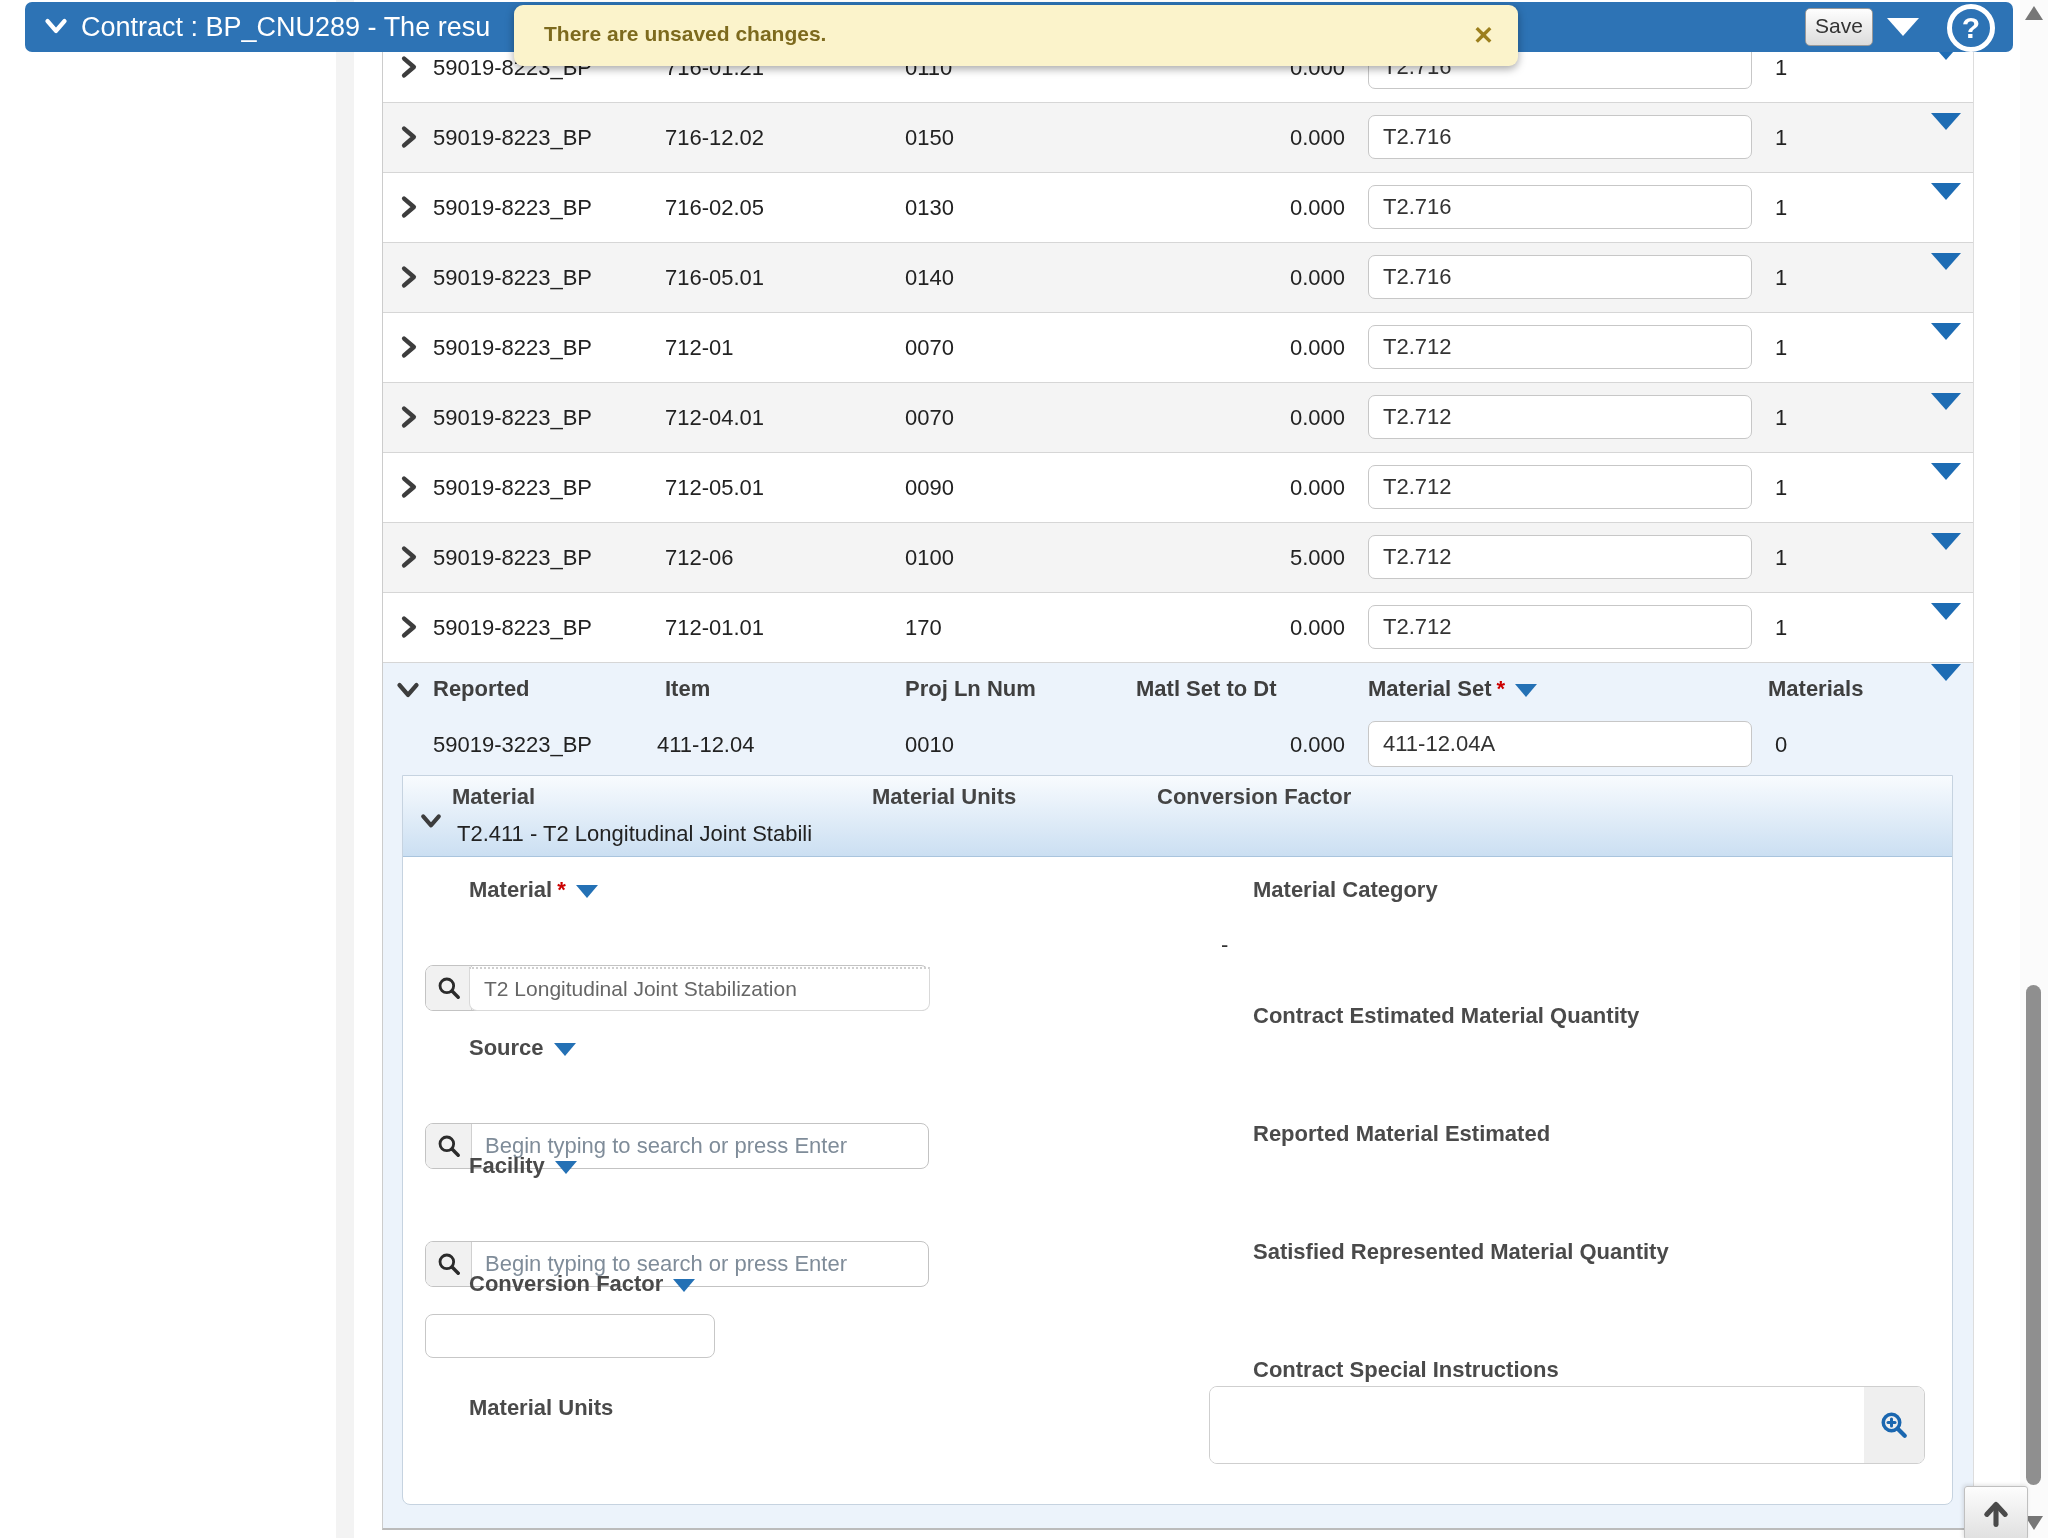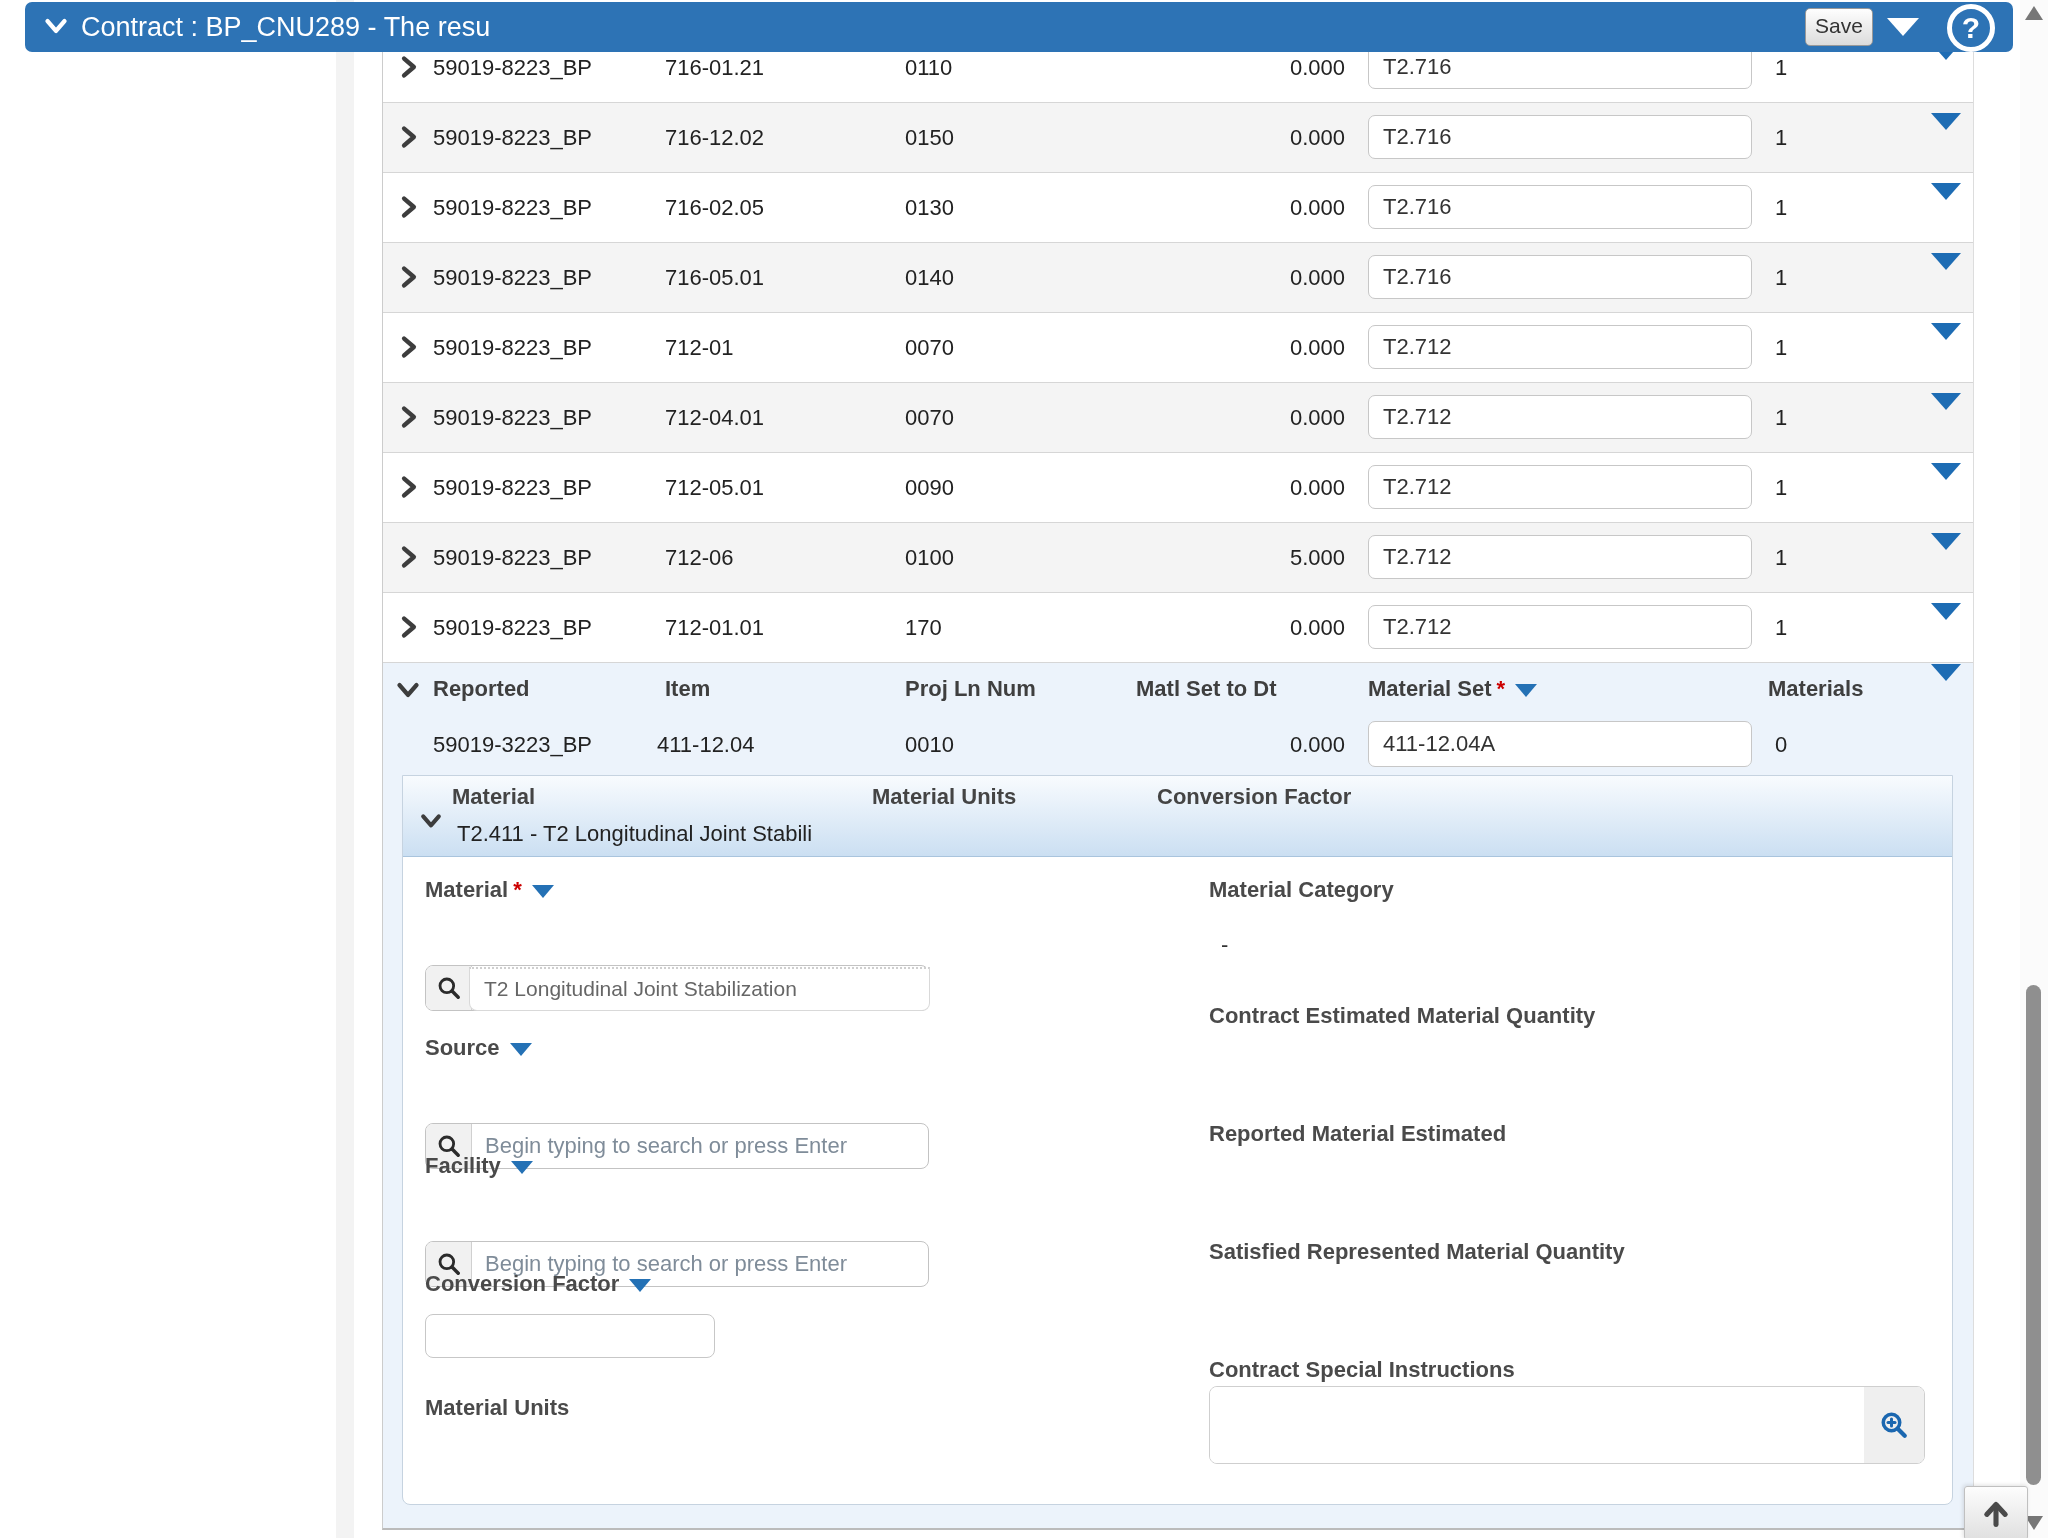--- a/index.html
+++ b/index.html
@@ -59,21 +59,21 @@
 
   
   .subpanel{position:absolute;left:19px;top:112px;width:1551px;height:730px;background:#fff;
             border:1px solid #c6d3e0;border-radius:0 0 8px 8px;box-sizing:border-box;overflow:hidden;}
   .subhead{position:absolute;left:0;top:0;width:100%;height:80px;
            background:linear-gradient(#f8fbfe,#cbdff2);border-bottom:1px solid #a9c4dd;}
   .subhead .shl{position:absolute;top:4px;height:34px;line-height:34px;font-weight:bold;color:#444;white-space:nowrap;}
   .sub-chev{position:absolute;left:16px;top:32px;}
   .sub-row-label{position:absolute;left:54px;top:38px;height:40px;line-height:40px;color:#222;white-space:nowrap;}
 
-  .flabel{position:absolute;height:28px;line-height:28px;font-weight:bold;color:#4a4a4a;white-space:nowrap;}
+  .flabel{position:absolute;height:28px;line-height:28px;font-weight:bold;color:#4a4a4a;white-space:nowrap;margin-left:44px;}
   .fvalue{position:absolute;height:28px;line-height:28px;color:#333;white-space:nowrap;}
 
   .sgroup{position:absolute;width:504px;height:46px;box-sizing:border-box;border:1px solid #c3c3c3;
           border-radius:8px;background:#fff;display:flex;align-items:stretch;overflow:hidden;margin-top:44px;}
   .sprefix{width:45px;background:#f1f1f1;border-right:1px solid #d0d0d0;display:flex;align-items:center;justify-content:center;flex:none;}
   .sgroup input{flex:1;border:none;outline:none;font-size:22px;color:#333;padding:0 13px;font-family:inherit;background:transparent;}
   .sgroup input::placeholder{color:#7f8c99;opacity:1;}
   .mat-desc{position:absolute;left:66px;top:191px;width:461px;height:44px;box-sizing:border-box;background:#fff;
             border:1px solid #d9d9d9;border-top:2px dotted #cfcfcf;border-radius:0 0 8px 8px;
             color:#666;font-size:21px;line-height:40px;padding:0 14px;white-space:nowrap;}
@@ -339,20 +339,24 @@
       <svg width="26" height="26" viewBox="0 0 20 20" style="transform:rotate(90deg);">
           <polyline points="7,3.5 14.5,10 7,16.5" fill="none" stroke="#ffffff" stroke-width="3.4" stroke-linecap="round" stroke-linejoin="round"></polyline>
         </svg>
     </span>
     <span class="title-text">Contract : BP_CNU289 - The resu</span>
     <div class="save-btn">Save</div>
     <span class="save-caret"></span>
     <div class="help-circle">?</div>
   </div>
 
+  <div class="banner">
+    <span class="banner-msg">There are unsaved changes.</span>
+    <span class="banner-close">✕</span>
+  </div>
 
   <div class="vscroll">
     <span class="vs-up"></span>
     <div class="vs-thumb"></div>
     <span class="vs-down"></span>
   </div>
   <div class="scrolltop-btn">
     <svg width="34" height="34" viewBox="0 0 24 24">
         <line x1="12" y1="20" x2="12" y2="8" stroke="#4a4a4a" stroke-width="3.6" stroke-linecap="round"></line>
         <polyline points="5.5,13 12,6 18.5,13" fill="none" stroke="#4a4a4a" stroke-width="3.6" stroke-linecap="round" stroke-linejoin="round"></polyline>

